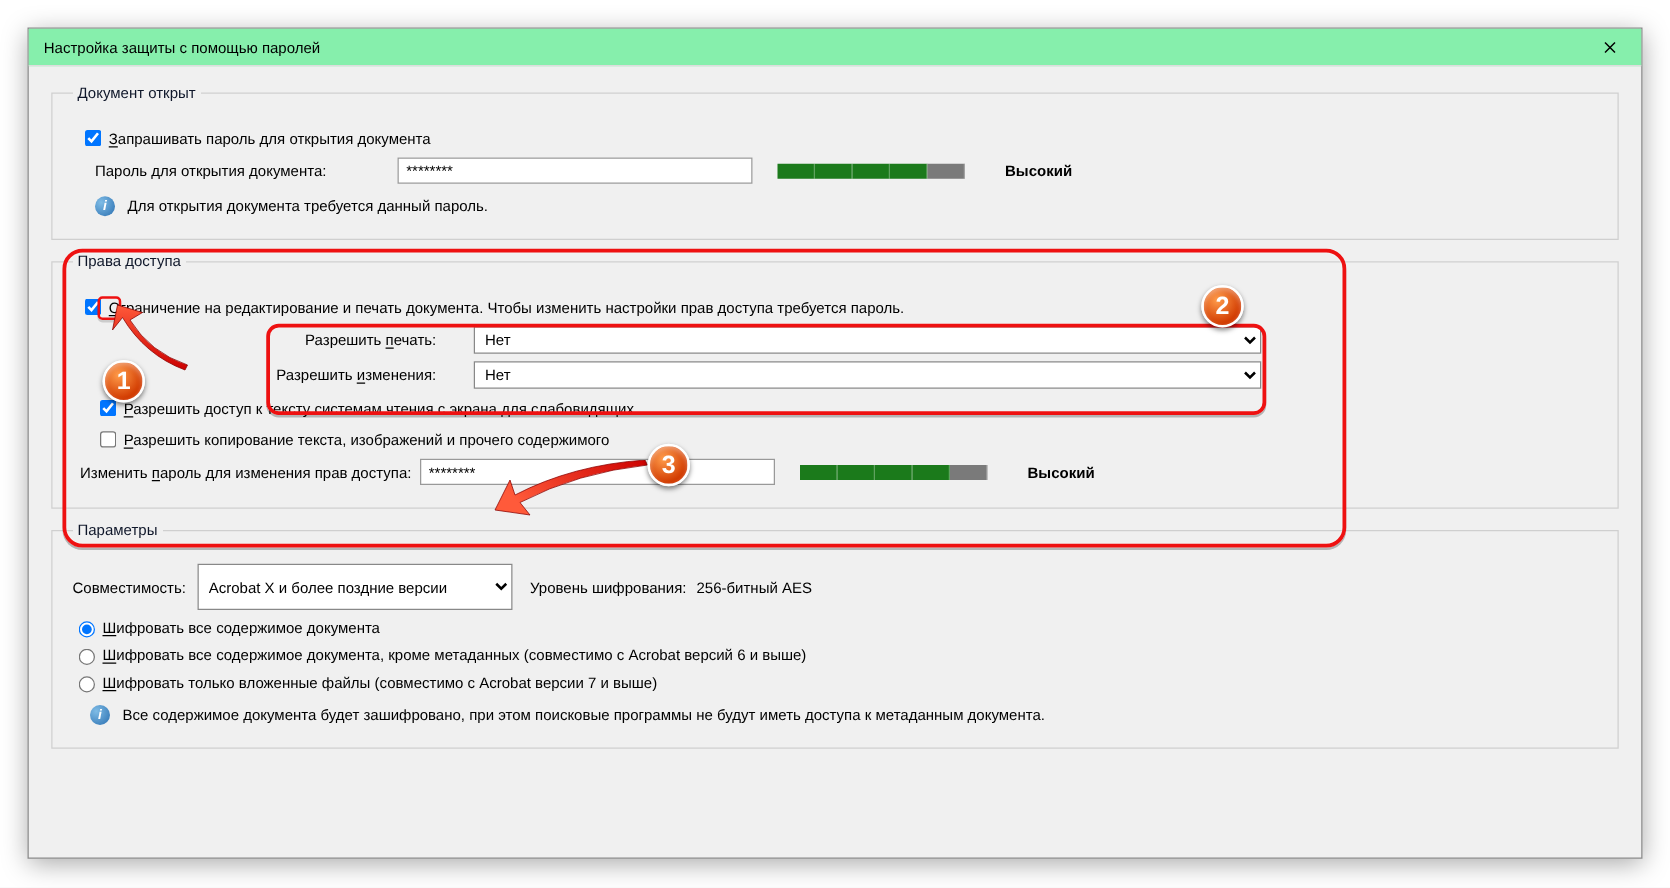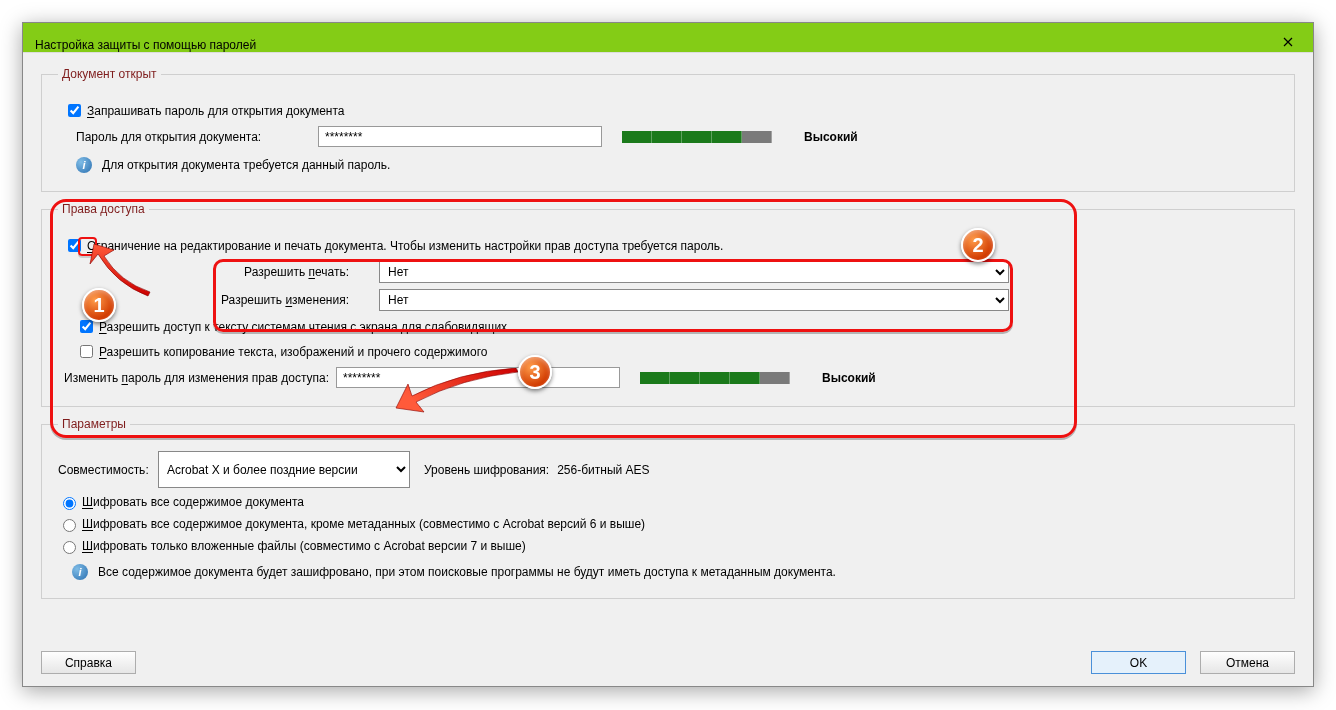--- a/index.html
+++ b/index.html
@@ -19,24 +19,24 @@
     position: absolute;
     left: 22px; top: 22px;
     width: 1292px; height: 665px;
     box-shadow: 0 4px 20px rgba(0,0,0,0.35);
     border: 1px solid #888;
     background: #f0f0f0;
   }
   .titlebar {
     height: 30px;
     display: flex;
-    align-items: flex-end;
+    align-items: center;
     justify-content: space-between;
     padding: 0 10px 0 12px;
-    background: #84cc16;
+    background: #86efac;
     border-bottom: 1px solid #ddd;
   }
   .titlebar .title { font-size: 12px; }
   .titlebar .close {
     width: 30px; height: 20px;
     display:flex; align-items:center; justify-content:center;
     cursor: default;
   }
   .titlebar .close svg { width:10px; height:10px; }
   .content {
@@ -47,21 +47,21 @@
   fieldset.group {
     border: 1px solid #cfcfcf;
     margin: 0 0 10px 0;
     padding: 14px 16px 12px 16px;
     position: relative;
     background: #f0f0f0;
   }
   fieldset.group > legend {
     font-size: 12px;
     padding: 0 4px;
-    color: #7f1d1d;
+    color: #0f172a;
   }
   .row {
     display:flex; align-items:center;
     margin: 6px 0;
   }
   .cb { margin-right: 6px; width:13px; height:13px; }
   .under { text-decoration: underline; text-decoration-thickness: 1px; text-underline-offset: 2px; }
   .lbl-left {
     width: 242px;
     text-align: left;
@@ -254,27 +254,20 @@
         <div class="row">
           <input type="radio" name="enc" class="radio" style="">
           <label><span class="under">Ш</span>ифровать только вложенные файлы (совместимо с Acrobat версии 7 и выше)</label>
         </div>
         <div class="row" style="margin-left:14px; margin-top:10px;">
           <span class="info-icon">i</span>
           <span class="info-text">Все содержимое документа будет зашифровано, при этом поисковые программы не будут иметь доступа к метаданным документа.</span>
         </div>
       </fieldset>
 
-      <div class="footer-row">
-        <button class="btn">Справка</button>
-        <div class="footer-right">
-          <button class="btn primary">OK</button>
-          <button class="btn">Отмена</button>
-        </div>
-      </div>
 
     </div>
   </div>
 
   <div class="overlay hl-border" style="left:50px; top:199px; width:1027px; height:239px;"></div>
 
   <div class="overlay hl-tiny" style="left:78px; top:237px; width:19px; height:19px;"></div>
 
   <div class="overlay hl-small" style="left:213px; top:259px; width:800px; height:73px;"></div>
 

